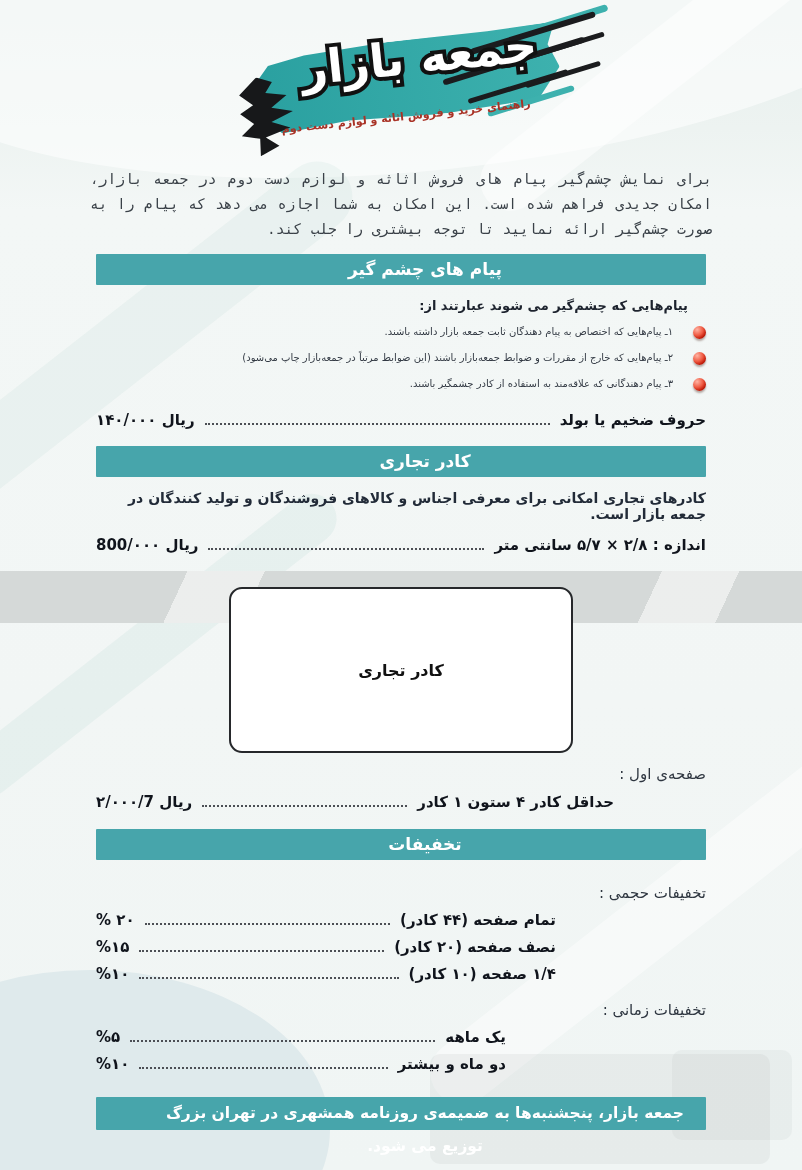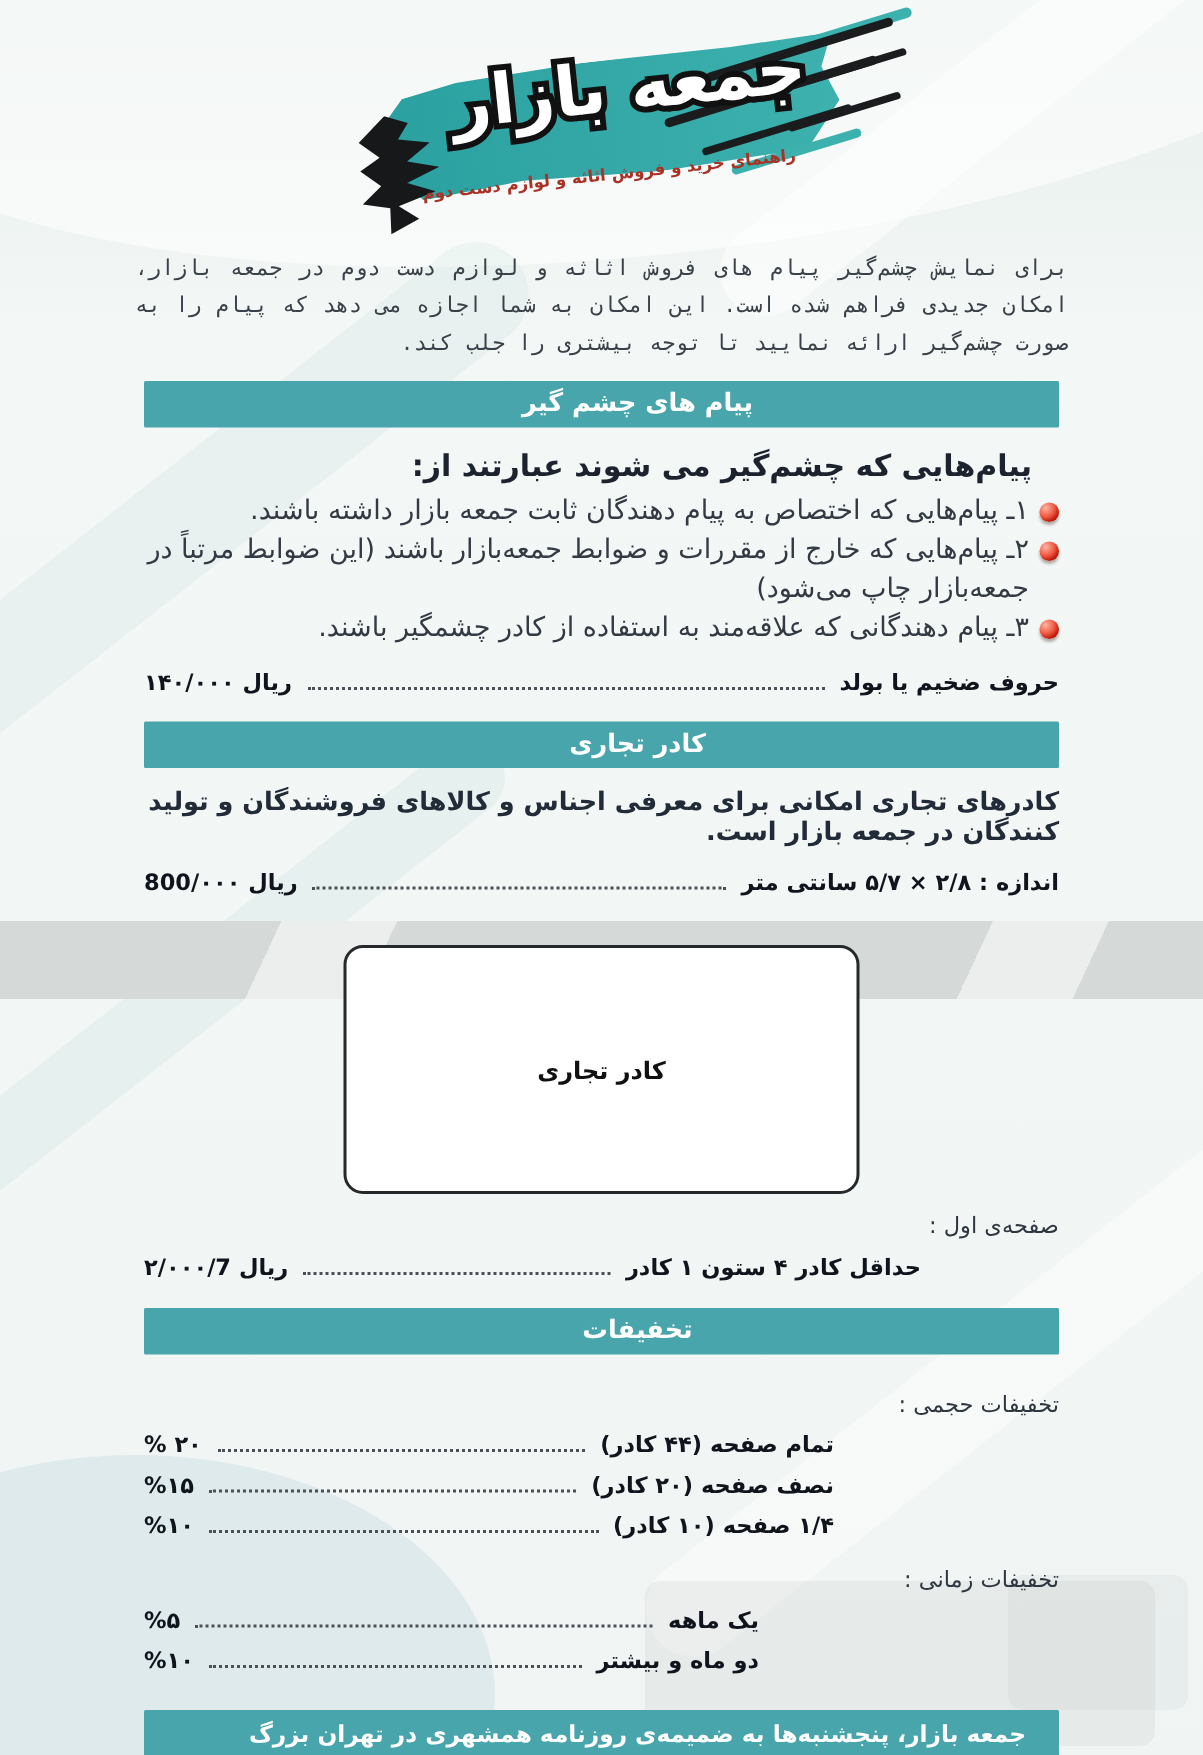--- a/index.html
+++ b/index.html
@@ -39,35 +39,35 @@
   .logo-title .back{position:absolute;left:0;top:0;width:100%;color:#111;-webkit-text-stroke:8px #111;}
   .logo-title .front{position:relative;color:#fff;}
   .logo-sub{position:absolute;left:40px;top:96px;width:260px;text-align:center;transform:rotate(-6deg);
             color:#a93226;font-size:11px;font-weight:bold;white-space:nowrap;}
   
   .content{position:relative;z-index:2;padding:168px 96px 0 96px;direction:rtl;}
   .intro{color:#3a4148;font-size:14.5px;line-height:25px;text-align:justify;margin:0 -6px 0 -6px;font-family:Liberation Mono, monospace;}
   .bar{background:#47a5ab;color:#fff;font-size:17px;font-weight:bold;text-align:center;
        height:31px;line-height:31px;border-radius:1px;padding-left:48px;}
   .bar1{margin-top:11px;}
-  .subhead{font-weight:bold;color:#1d232e;font-size:20px;margin:13px 18px 6px 0;}
+  .subhead{font-weight:bold;color:#1d232e;font-size:13px;margin:13px 18px 6px 0;}
   .bullets{margin:0;}
-  .bullet{display:flex;align-items:flex-start;gap:7px;line-height:26px;color:#333a44;font-size:18px;text-align:right;}
+  .bullet{display:flex;align-items:flex-start;gap:20px;line-height:26px;color:#333a44;font-size:10px;text-align:right;}
   .dot{flex:0 0 13px;width:13px;height:13px;margin-top:7px;border-radius:50%;
        background:radial-gradient(circle at 32% 28%,#ffb3a3,#ef5a42 45%,#c21e0c 70%,#7c1106);
        box-shadow:0 2px 2px rgba(60,20,10,.35);}
   .note{color:#333a44;font-size:13.5px;margin:3px 36px 0 0;line-height:24px;}
   .price-row{display:flex;align-items:center;font-weight:bold;color:#10141c;font-size:15px;margin-top:14px;}
   .price-row .leader{flex:1;height:0;border-bottom:2.6px dotted #4c4f55;margin:0 10px;transform:translateY(4px);}
   .price-row .val{white-space:nowrap;}
   .row3{padding-right:92px;margin-top:10px;}
   .vol-row{padding-right:150px;margin-top:9px;}
   .time-row{padding-right:200px;margin-top:9px;}
   .bar2{margin-top:17px;}
-  .desc{font-weight:bold;color:#222b38;font-size:17px;margin-top:13px;}
+  .desc{font-weight:bold;color:#222b38;font-size:14px;margin-top:13px;}
   .box-area{position:relative;margin-top:15px;height:196px;}
   .band{position:absolute;top:2px;left:-96px;width:802px;height:52px;background:#d5d9d8;
         background-image:repeating-linear-gradient(115deg,rgba(255,255,255,0) 0 170px,rgba(255,255,255,.55) 170px 240px,rgba(255,255,255,0) 240px 430px);}
   .adbox{position:absolute;top:18px;left:50%;transform:translateX(-50%);width:340px;height:162px;
          background:#fff;border:2px solid #26282b;border-radius:13px;display:flex;align-items:center;justify-content:center;}
   .adbox span{font-weight:bold;color:#111;font-size:16px;}
   .plain-label{color:#2e3640;font-size:15px;}
   .bar3{margin-top:18px;}
   .lbl-vol{margin-top:24px;}
   .lbl-time{margin-top:18px;}

